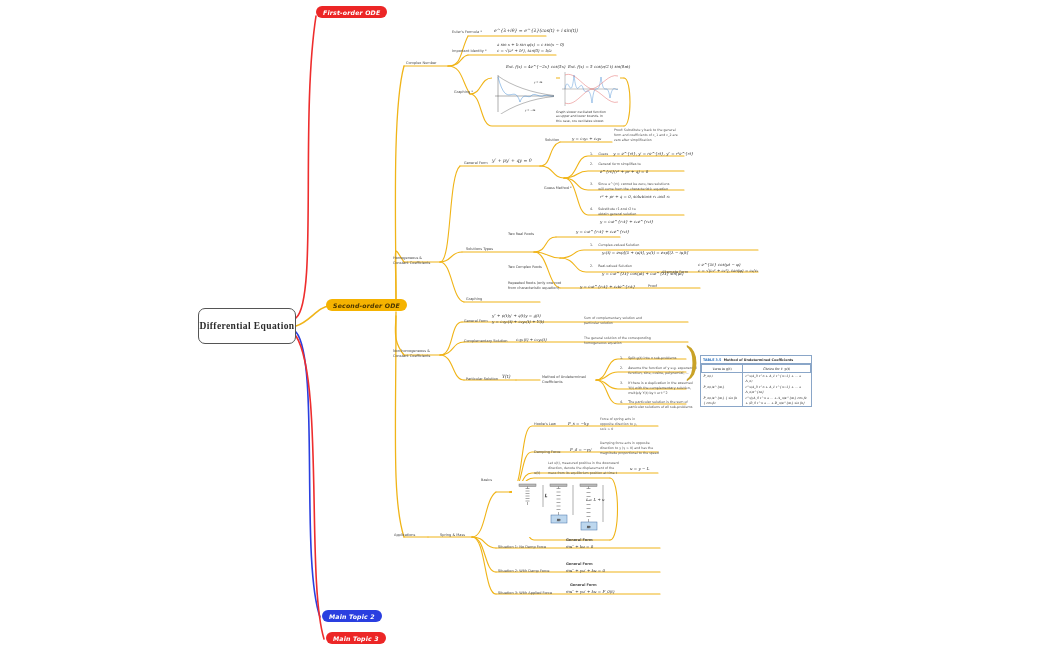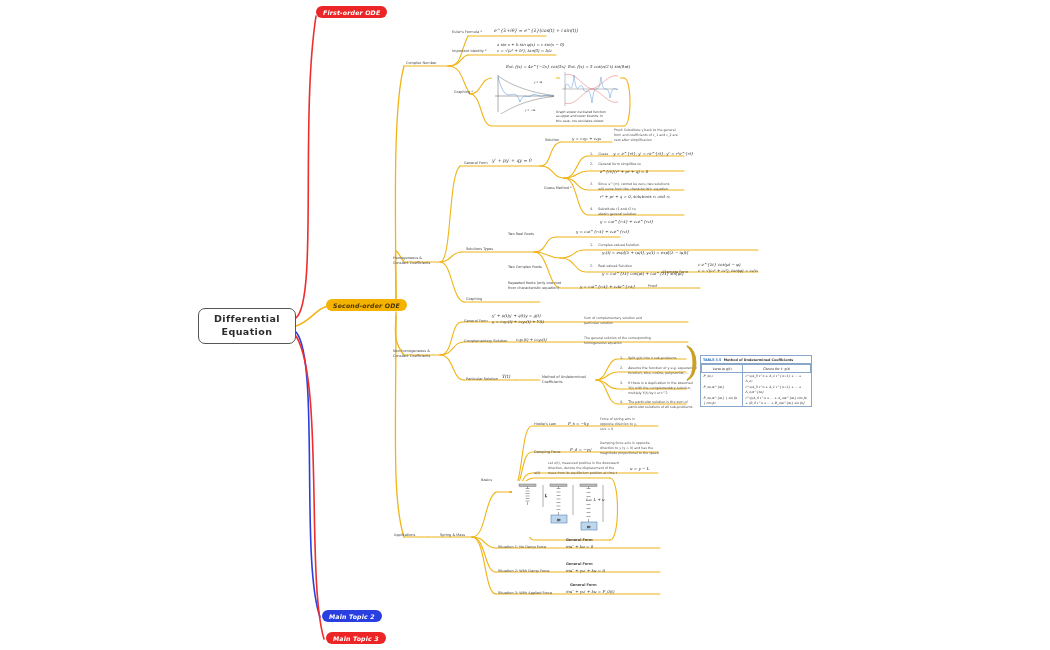--- a/index.html
+++ b/index.html
@@ -8,21 +8,21 @@
   #canvas{position:absolute;inset:0;}
   svg.wires{position:absolute;left:0;top:0;width:1050px;height:650px;pointer-events:none;}
 
   .node{position:absolute;box-sizing:border-box;}
 
   
   .root{
     left:198px;top:308px;width:98px;height:36px;
     border:1.5px solid #555;border-radius:7px;background:#fff;
     display:flex;align-items:center;justify-content:center;text-align:center;
-    font-size:9.5px;font-weight:700;letter-spacing:.4px;line-height:1.35;color:#2b2b2b;
+    font-size:9.5px;font-weight:700;letter-spacing:.4px;line-height:1.35;color:#2b2b2b;font-family:Liberation Serif, serif;
   }
 
   
   .pill{border-radius:9px;display:flex;align-items:center;justify-content:center;
         color:#fff;font-size:6.2px;font-weight:700;font-style:italic;letter-spacing:.2px;
         padding:0 7px;height:12px;white-space:nowrap;}
   .pill.red{background:#ec2626;}
   .pill.orange{background:#f5b301;color:#4a3500;}
   .pill.blue{background:#2a3fe0;}
 

